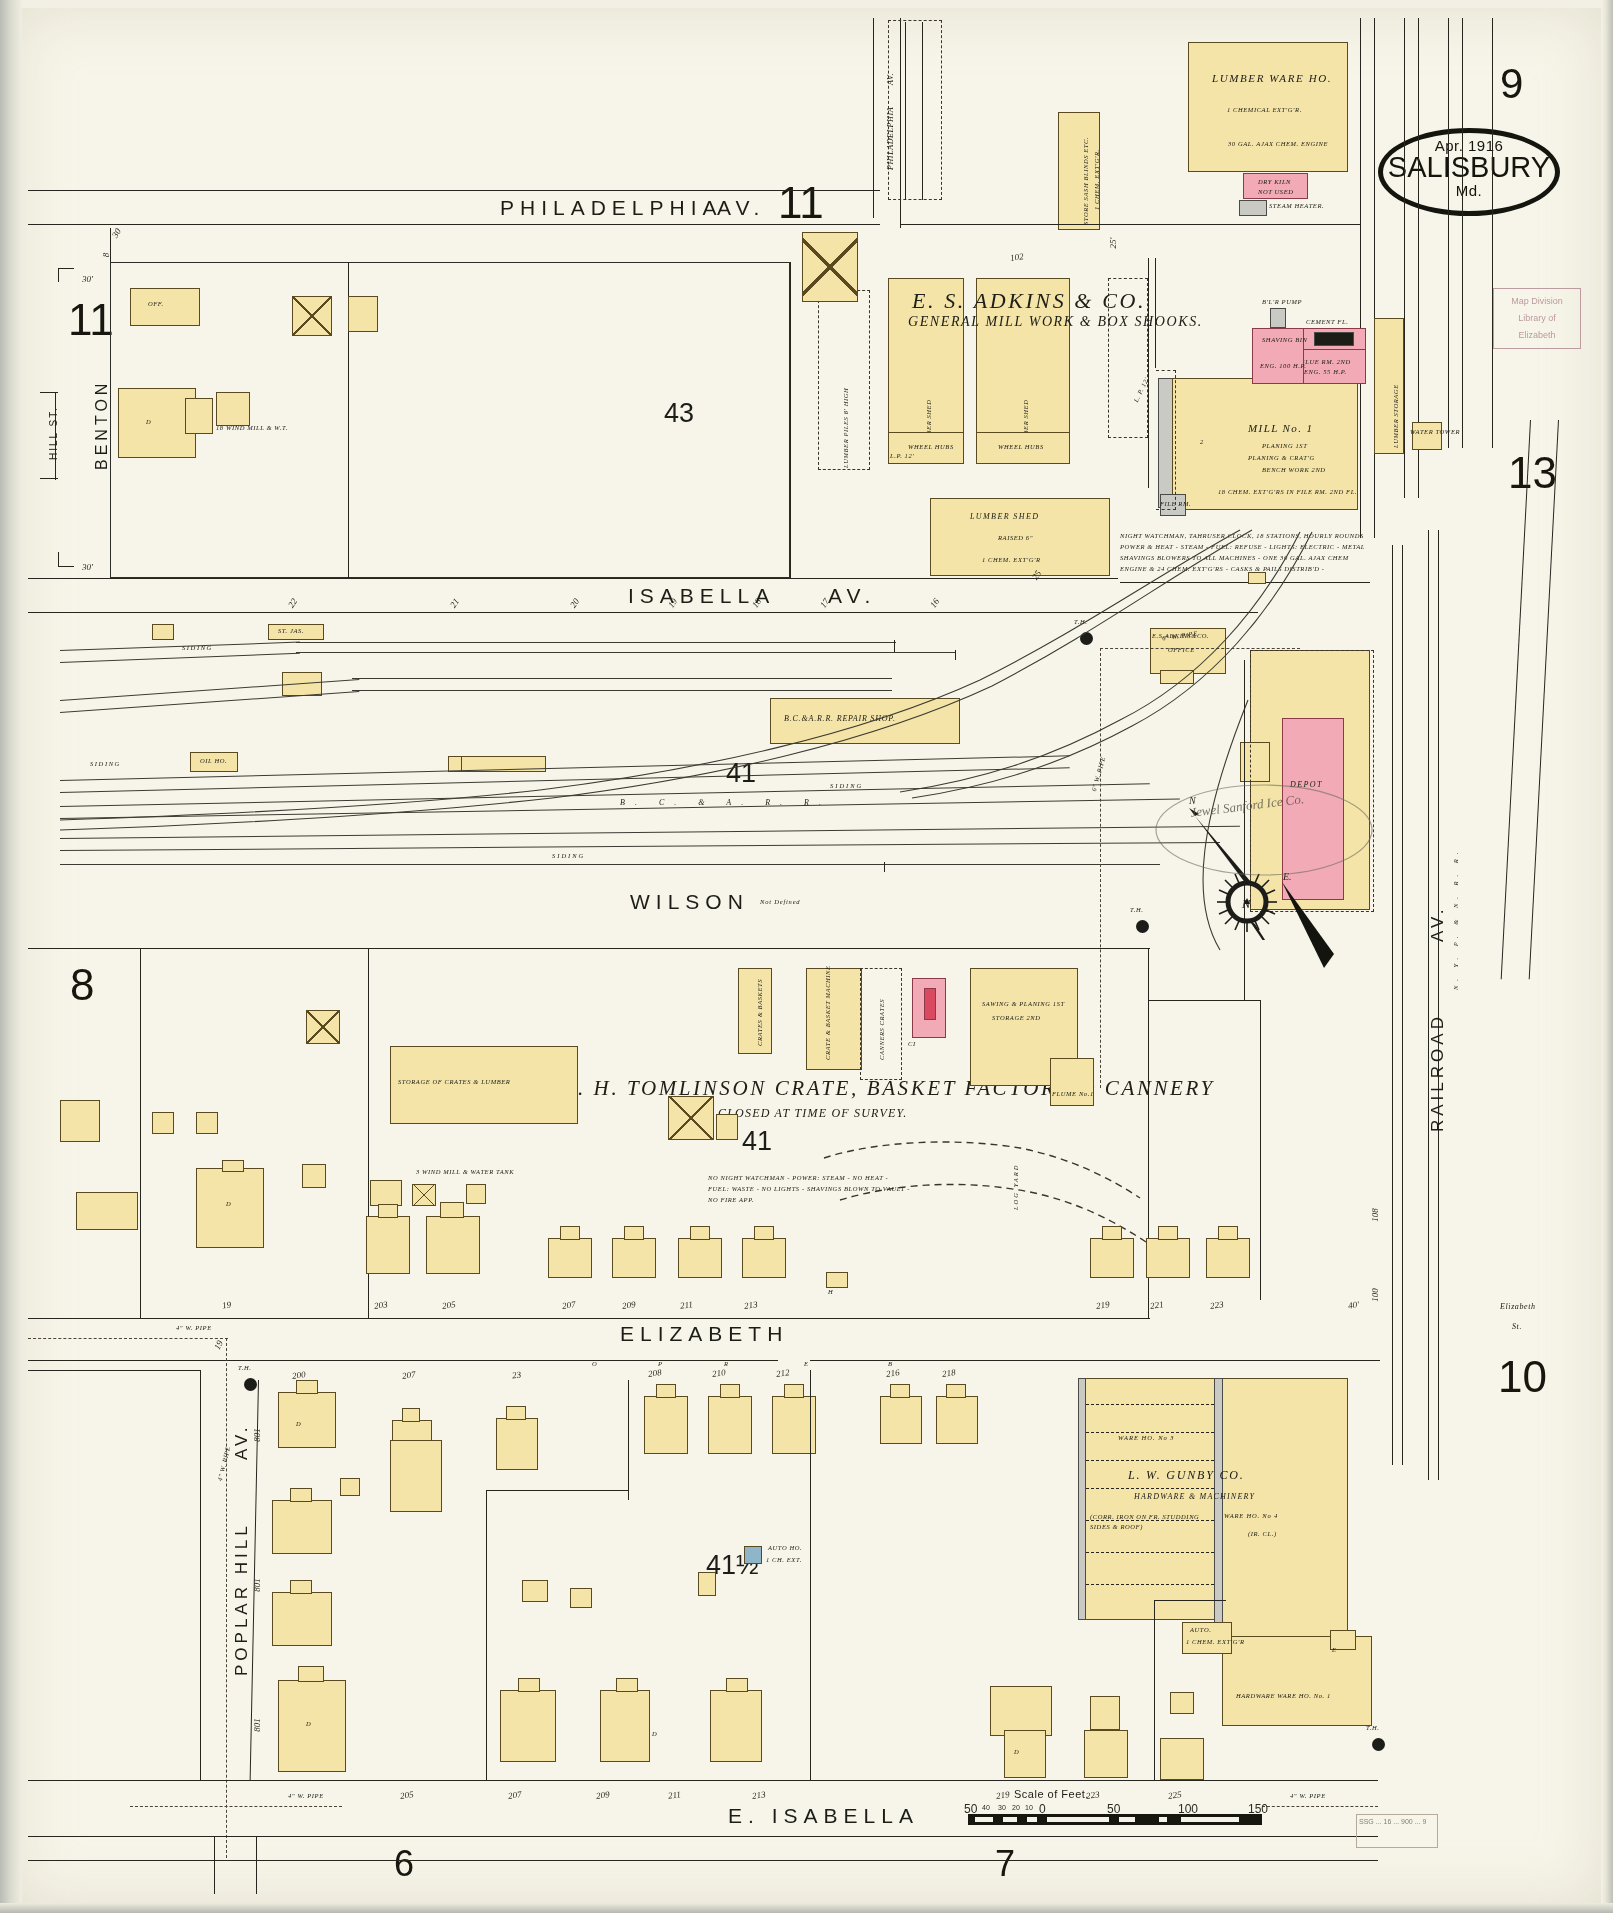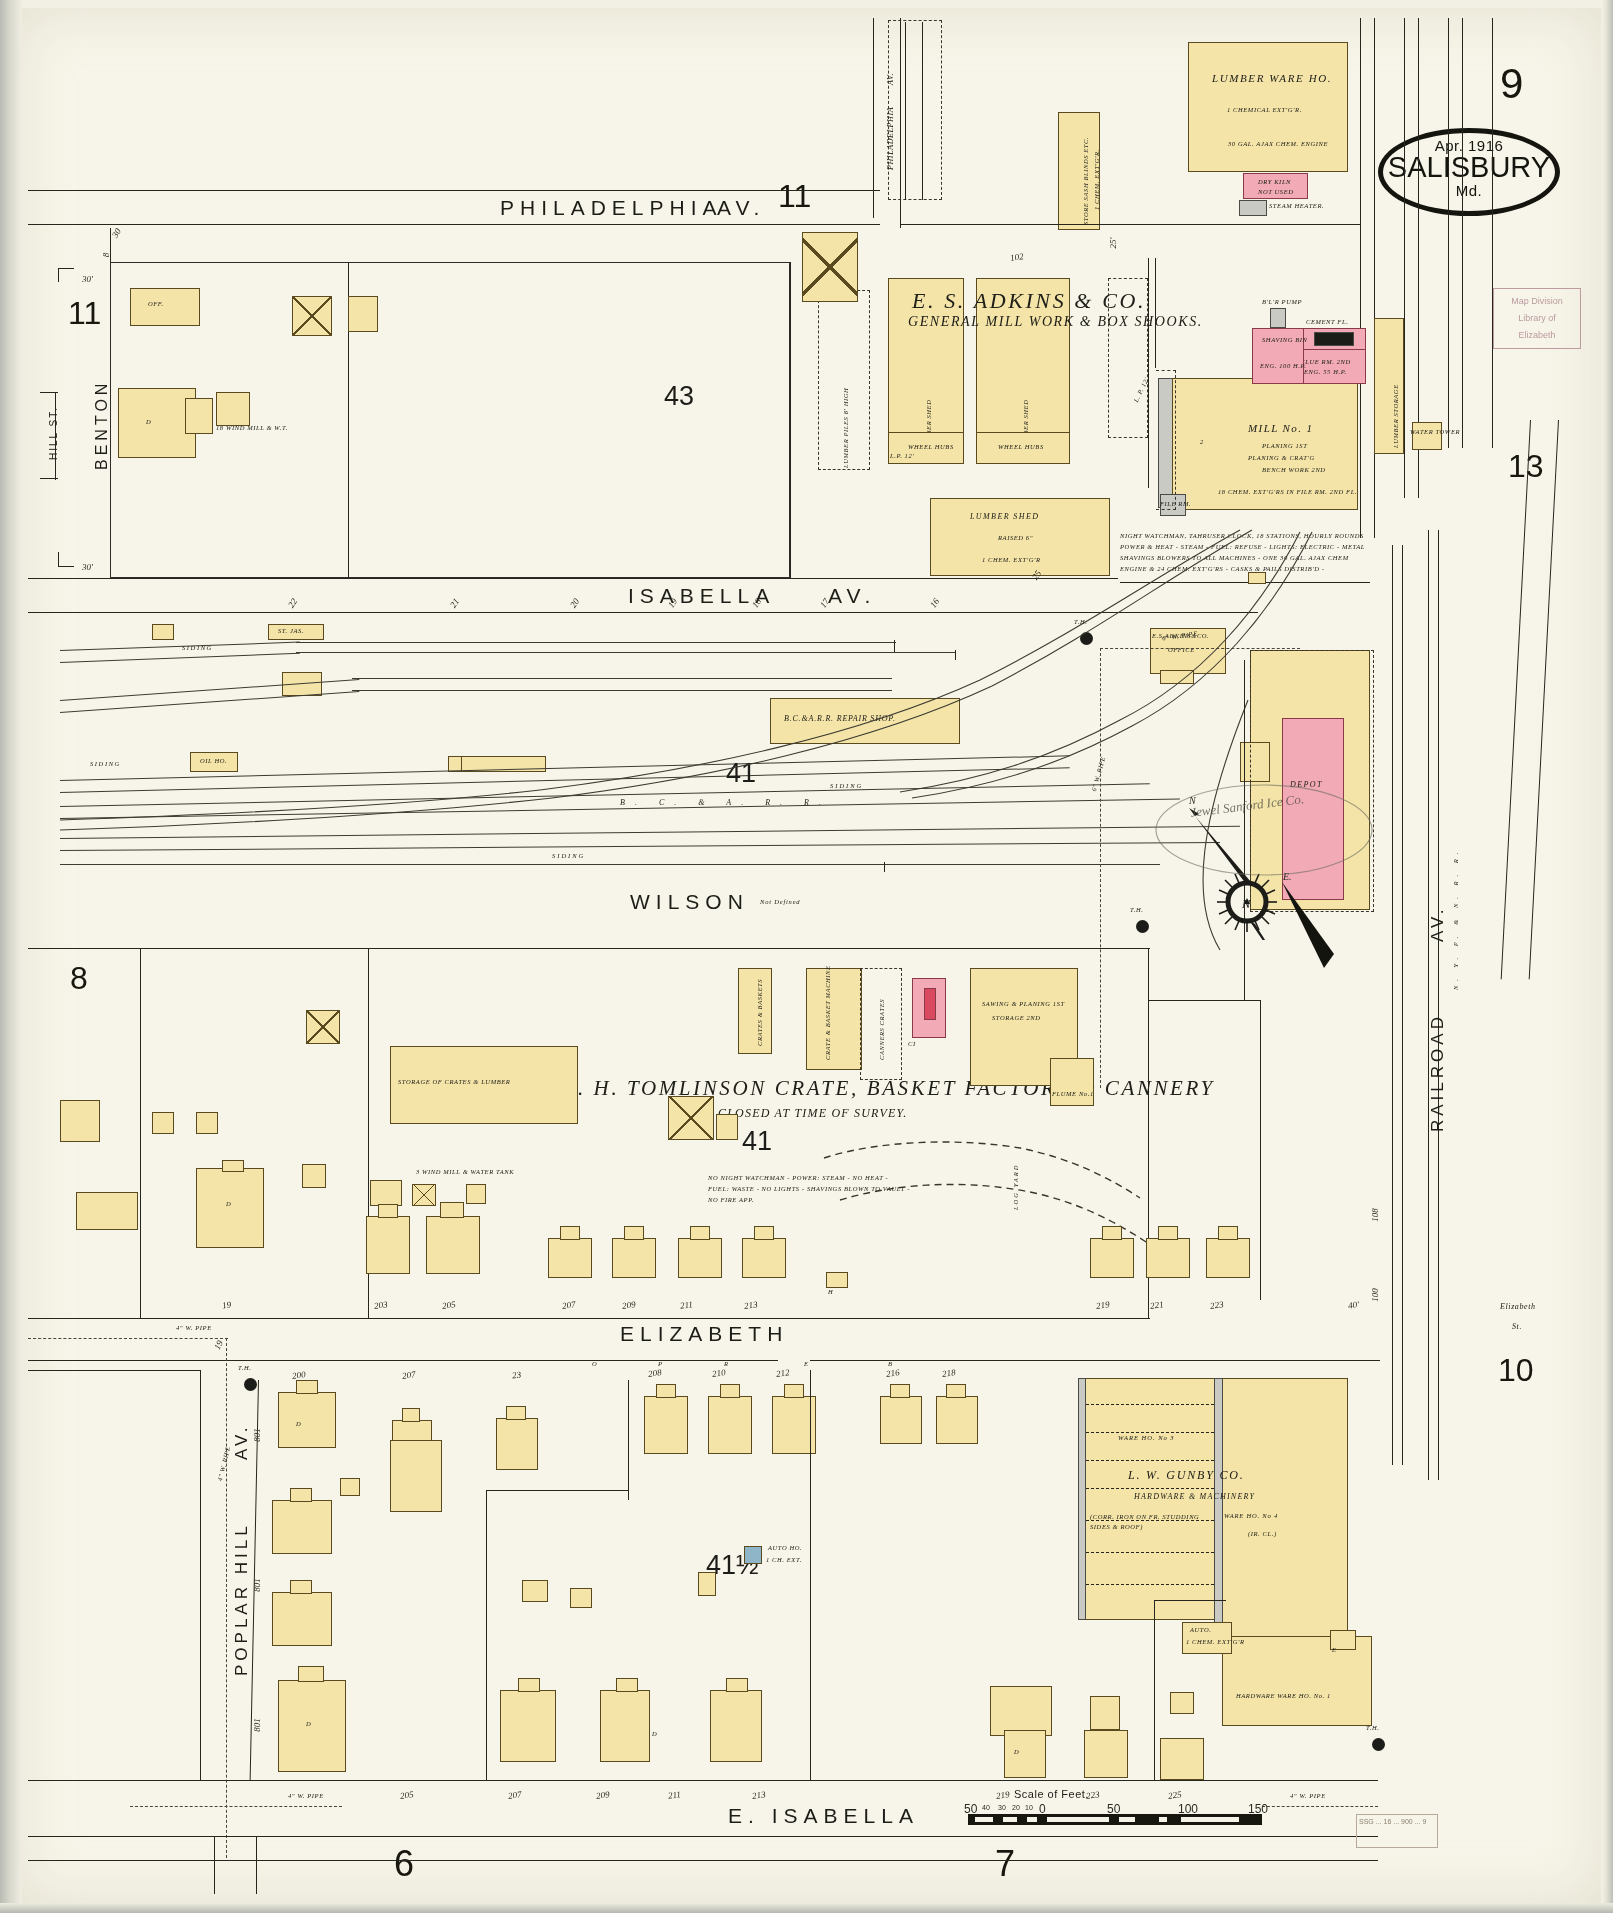--- a/index.html
+++ b/index.html
@@ -52,21 +52,21 @@
   
   .street{
     position:absolute;font-family:"Liberation Sans",sans-serif;
     font-weight:400;letter-spacing:4.5px;color:#1d1d18;white-space:nowrap;
   }
   .street.big{font-size:21px;letter-spacing:6px;}
   .street.vert{transform-origin:0 0;}
   .blocknum{position:absolute;font-family:"Liberation Sans",sans-serif;
     font-size:27px;color:#1c1c18;font-weight:400;}
   .pagenum{position:absolute;font-family:"Liberation Sans",sans-serif;
-    font-size:32px;color:#17170f;font-weight:400;}
+    font-size:44px;color:#17170f;font-weight:400;}
   .script{
     position:absolute;font-family:"Liberation Serif",serif;
     font-style:italic;color:#20201a;white-space:nowrap;letter-spacing:.6px;
   }
   .script.sm{font-size:8px;}
   .script.xs{font-size:6.5px;}
   .script.md{font-size:11px;}
   .script.lg{font-size:17px;letter-spacing:2.4px;}
   .script.xl{font-size:22px;letter-spacing:2.6px;}
   .dim{position:absolute;font-family:"Liberation Serif",serif;font-style:italic;
@@ -192,21 +192,21 @@
   <div class="dim" style="left:82px;top:274px;">30'</div>
   <div class="dim" style="left:82px;top:562px;">30'</div>
   <div class="hline thin" style="left:58px;top:268px;width:16px;"></div>
   <div class="vline thin" style="left:58px;top:268px;height:14px;"></div>
   <div class="hline thin" style="left:58px;top:566px;width:16px;"></div>
   <div class="vline thin" style="left:58px;top:552px;height:14px;"></div>
 
   <div class="lot" style="left:110px;top:262px;width:680px;height:316px;"></div>
   <div class="vline" style="left:348px;top:262px;height:316px;"></div>
   <div class="vline" style="left:790px;top:262px;height:316px;"></div>
-  <div class="blocknum" style="left:664px;top:381px;text-align:center;">43</div>
+  <div class="blocknum" style="left:664px;top:398px;text-align:center;">43</div>
 
   <div class="bldg" style="left:130px;top:288px;width:70px;height:38px;"></div>
   <div class="script xs" style="left:148px;top:300px;">OFF.</div>
   <div class="bldg hatch" style="left:292px;top:296px;width:40px;height:40px;"></div>
   <div class="bldg" style="left:348px;top:296px;width:30px;height:36px;"></div>
   <div class="bldg" style="left:118px;top:388px;width:78px;height:70px;"></div>
   <div class="bldg" style="left:185px;top:398px;width:28px;height:36px;"></div>
   <div class="script xs" style="left:146px;top:418px;">D</div>
   <div class="bldg" style="left:216px;top:392px;width:34px;height:34px;"></div>
   <div class="script xs" style="left:216px;top:424px;">18 WIND MILL &amp; W.T.</div>

